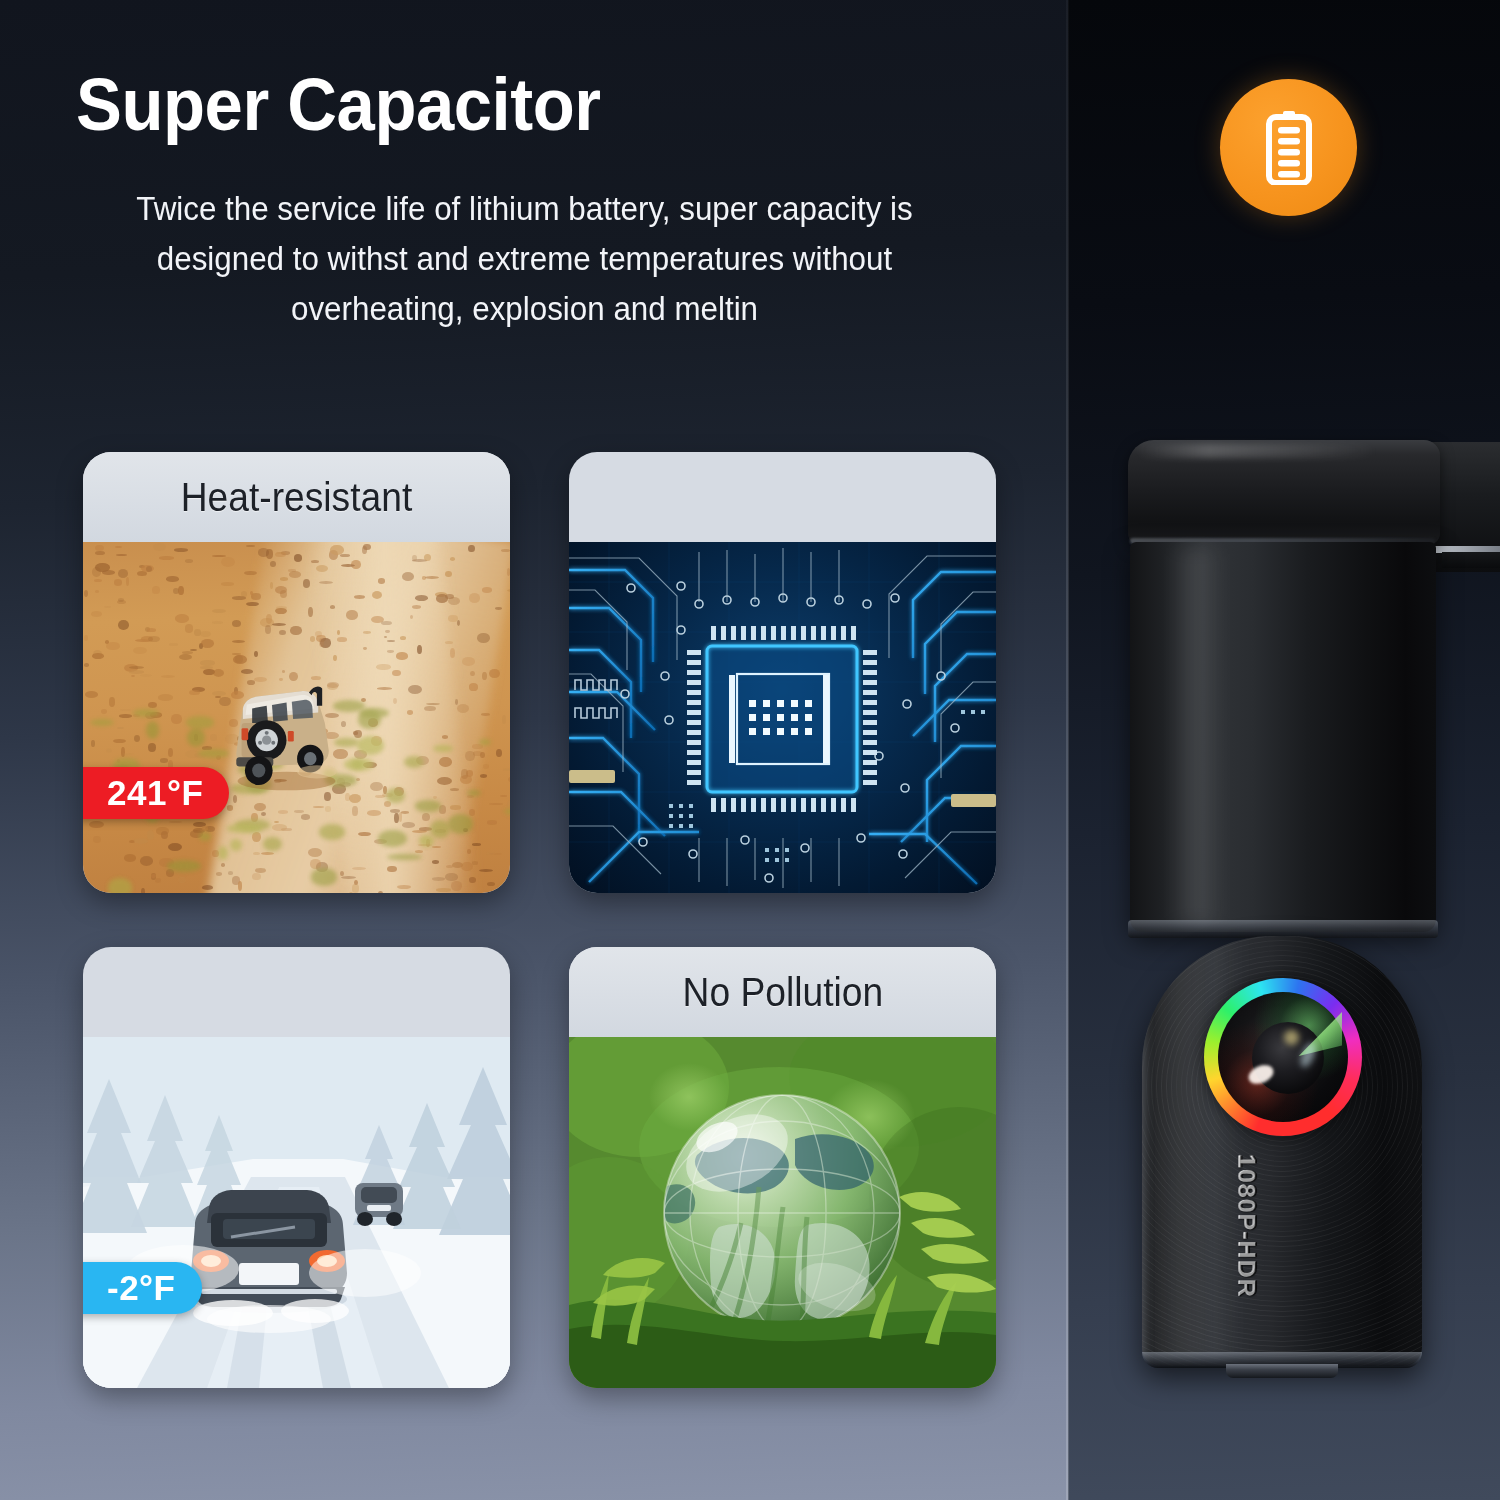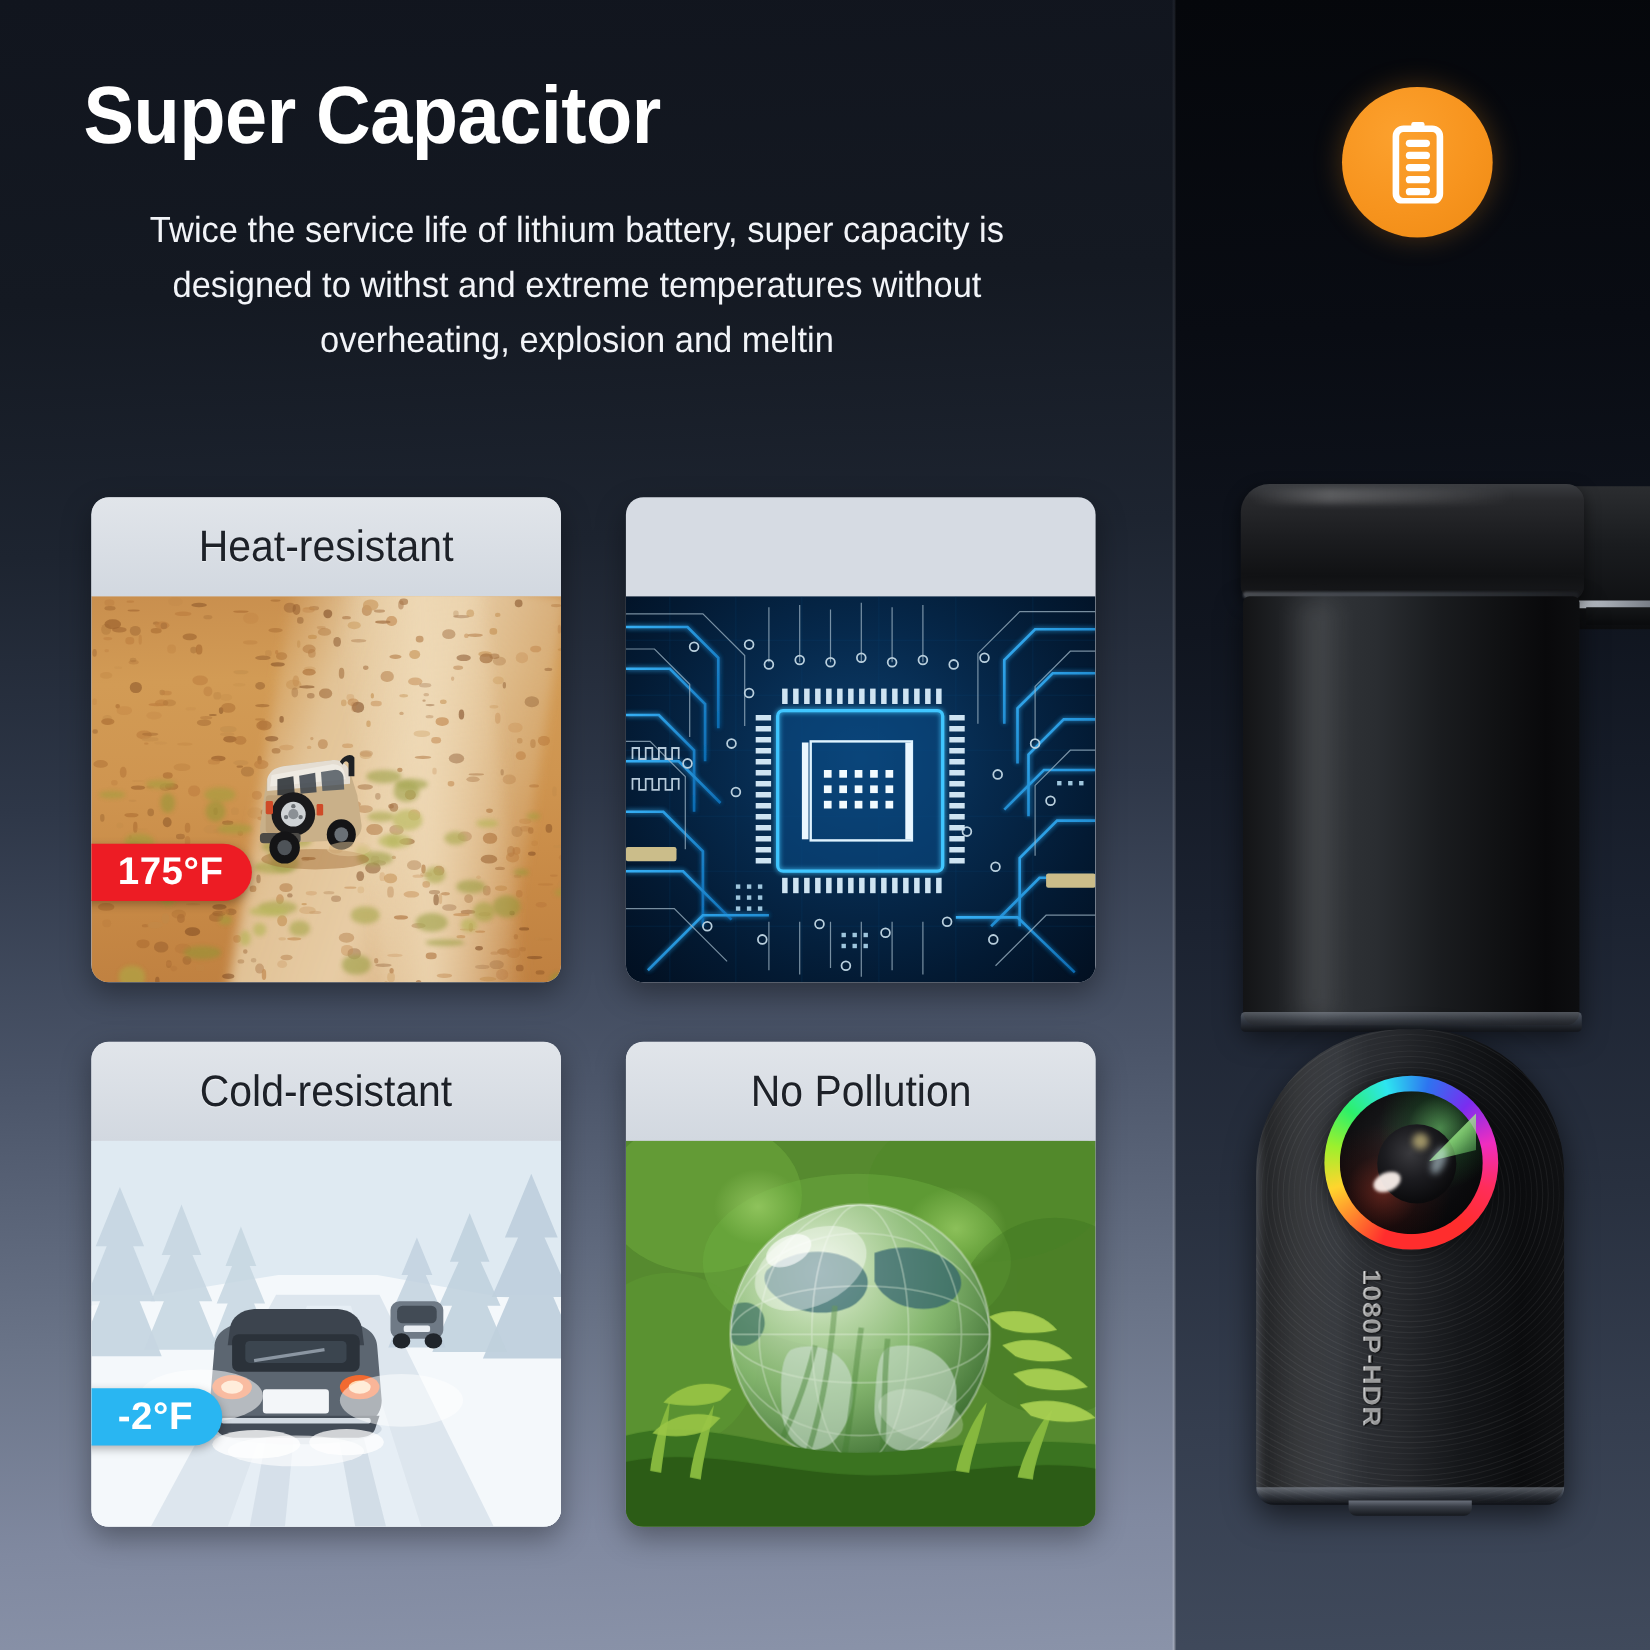--- a/index.html
+++ b/index.html
@@ -50,21 +50,21 @@
     border-radius:50%; background:radial-gradient(circle at 38% 32%, #fca12e 0%, #f7941e 55%, #ee8a13 100%);
     box-shadow:0 0 26px rgba(247,148,30,0.28);
   }
   .battery-glyph {
     position:absolute; left:50%; top:50%; transform:translate(-50%,-50%);
     width:50px; height:74px;
   }
 
   
   .card {
-    position:absolute; border-radius:16px; overflow:hidden;
+    position:absolute; border-radius:28px; overflow:hidden;
     box-shadow:0 10px 26px rgba(0,0,0,0.34);
     background:#d6dbe3;
   }
   .card-1 { left:83px;  top:452px;  width:427px; height:441px; }
   .card-2 { left:569px; top:452px;  width:427px; height:441px; }
   .card-3 { left:83px;  top:947px;  width:427px; height:441px; }
   .card-4 { left:569px; top:947px;  width:427px; height:441px; }
 
   .card-head {
     position:absolute; left:0; top:0; width:100%; height:90px;
@@ -812,21 +812,21 @@
 
           <ellipse cx="62" cy="134" rx="21" ry="22" fill="#141416"></ellipse>
           <ellipse cx="62" cy="134" rx="10" ry="10.5" fill="#4e5358"></ellipse>
           <ellipse cx="140" cy="116" rx="20" ry="21" fill="#141416"></ellipse>
           <ellipse cx="140" cy="116" rx="9.5" ry="10" fill="#6a7076"></ellipse>
 
           <ellipse cx="150" cy="136" rx="30" ry="10" fill="#e3c79a" opacity="0.5"></ellipse>
         </svg>
       </div>
       <div class="temp-pill temp-hot">
-        <span>175°F</span>
+        <span>241°F</span>
       </div>
     </div>
   </div>
 
   <div class="card card-2">
     <div class="card-body">
       <div class="circuit">
         <svg width="100%" height="100%" viewBox="0 0 427 351" preserveAspectRatio="none">
           <defs>
             <linearGradient id="trace" x1="0" y1="0" x2="1" y2="1">
@@ -1021,23 +1021,20 @@
           <g stroke="#b6cada" stroke-width="1.6" fill="none">
             <path d="M6 148 v-10 h6 v10 h6 v-10 h6 v10 h6 v-10 h6 v10 h6 v-10 h6 v10"></path>
             <path d="M6 176 v-10 h6 v10 h6 v-10 h6 v10 h6 v-10 h6 v10 h6 v-10 h6 v10"></path>
           </g>
         </svg>
       </div>
     </div>
   </div>
 
   <div class="card card-3">
-    <div class="card-head">
-      <span>Cold-resistant</span>
-    </div>
     <div class="card-body">
       <div class="snow">
         <svg width="100%" height="100%" viewBox="0 0 427 351" preserveAspectRatio="none">
 
           <rect width="427" height="351" fill="#eef4f8"></rect>
           <rect width="427" height="140" fill="#dfeaf2"></rect>
 
           <path d="M0 150 L170 122 L260 122 L427 152 L427 351 L0 351 Z" fill="#f4f8fb"></path>
 
           <path d="M168 140 L262 140 L366 351 L54 351 Z" fill="#dde6ee"></path>

